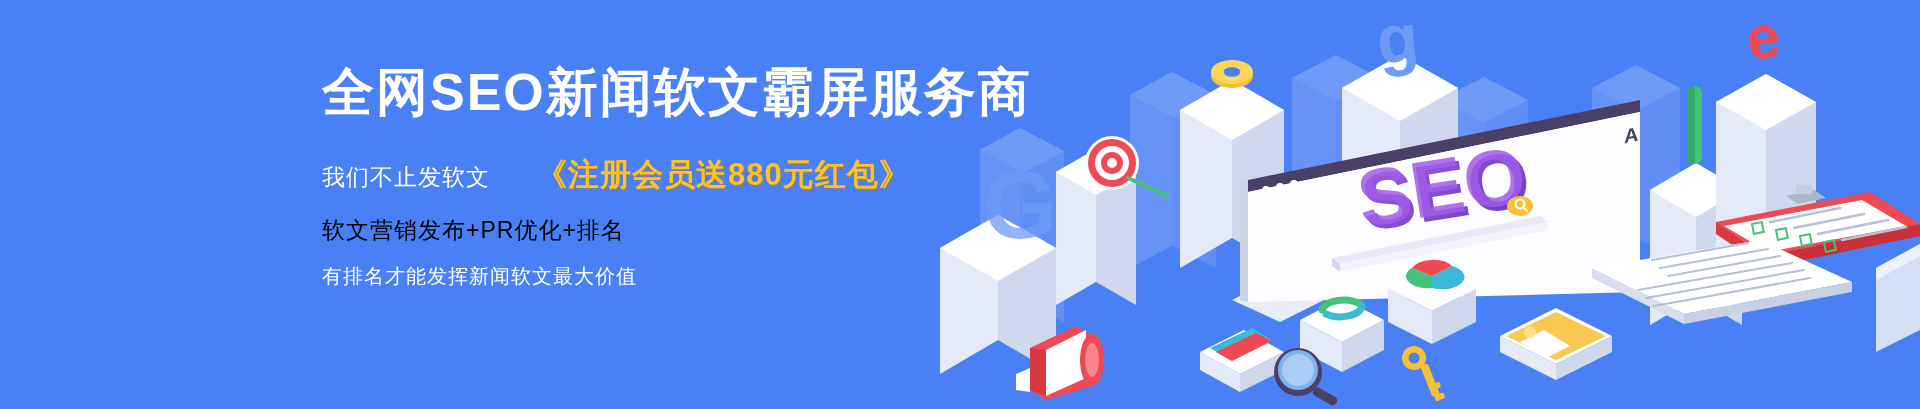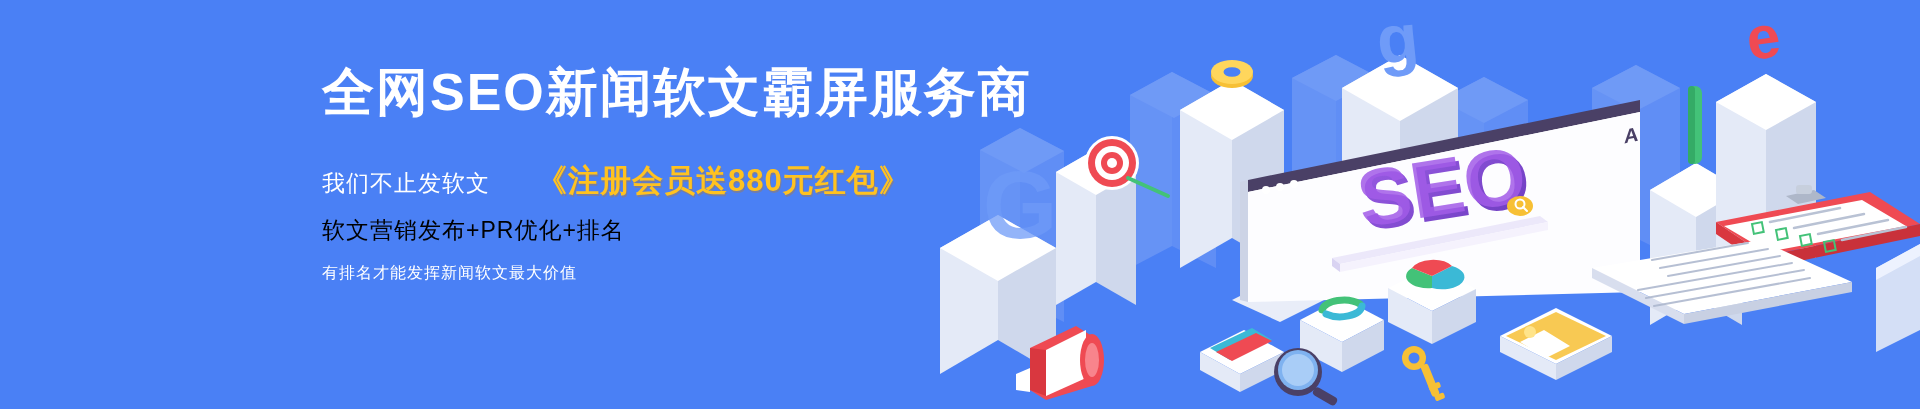--- a/index.html
+++ b/index.html
@@ -19,39 +19,39 @@
     position:absolute;left:0;top:0;width:960px;height:396px;margin-top:17px;
   }
   .headline{
     position:absolute;left:322px;top:44px;
     font-size:52px;font-weight:bold;color:#ffffff;
     letter-spacing:2px;line-height:62px;white-space:nowrap;
     font-family:"Liberation Sans","DejaVu Sans",sans-serif;
   }
   .row2{
     position:absolute;left:322px;top:144px;
-    white-space:nowrap;line-height:40px;
+    white-space:nowrap;line-height:28px;
   }
   .row2 .plain{
     font-size:23px;color:#ffffff;letter-spacing:1px;
     vertical-align:baseline;
   }
   .row2 .promo{
     font-size:31px;font-weight:bold;color:#ffc220;
     letter-spacing:1px;margin-left:46px;
     vertical-align:baseline;
     text-shadow:1px 2px 0 rgba(196,120,20,.35);
   }
   .row3{
     position:absolute;left:322px;top:198px;
     font-size:23px;color:#000000;letter-spacing:1px;white-space:nowrap;
   }
   .row4{
     position:absolute;left:322px;top:246px;
-    font-size:16px;color:#ffffff;letter-spacing:1px;white-space:nowrap;
+    font-size:20px;color:#ffffff;letter-spacing:1px;white-space:nowrap;
   }
   
   #art{
     position:absolute;left:880px;top:0;width:1040px;height:409px;
   }
   #art svg{display:block;}
 </style>
 </head>
 <body>
 

